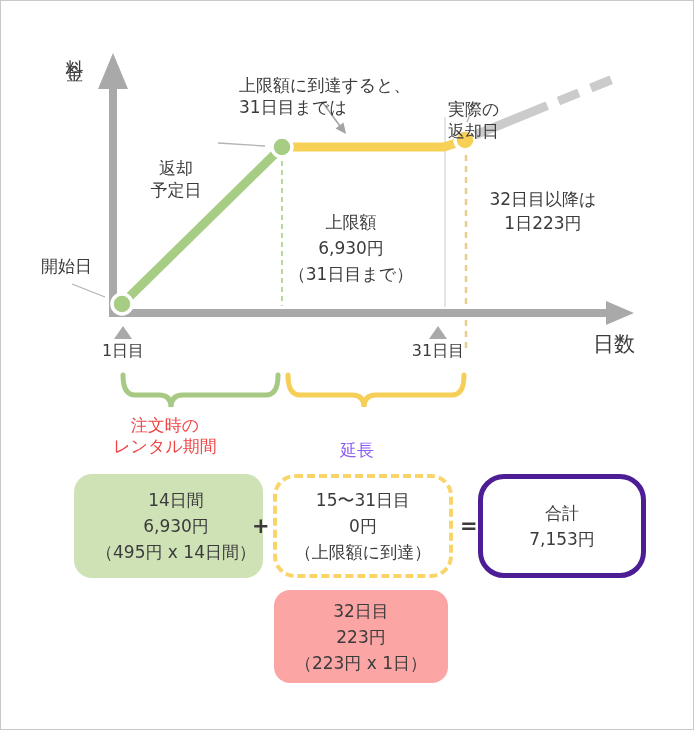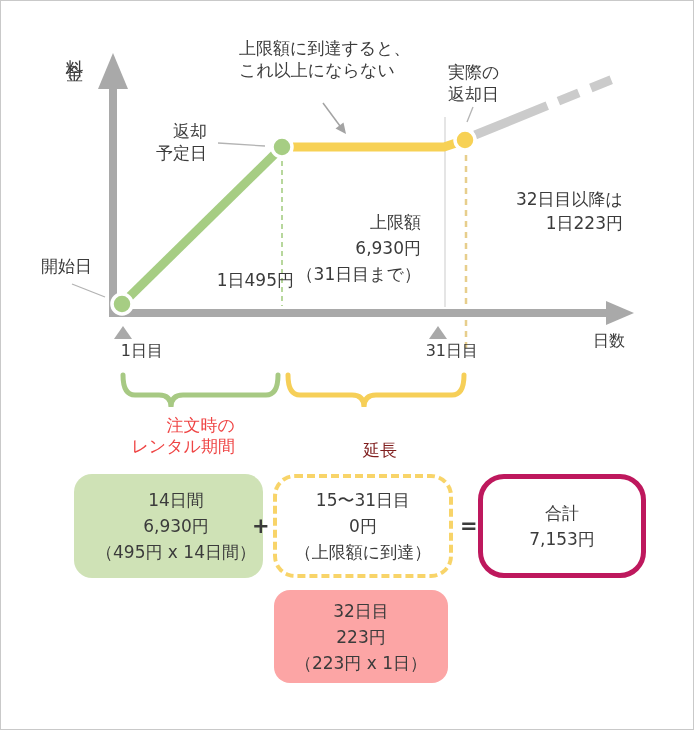--- a/index.html
+++ b/index.html
@@ -3,34 +3,34 @@
 <meta charset="utf-8">
 <style>
   html,body{margin:0;padding:0;background:#fff;}
   .canvas{
     position:relative;width:692px;height:728px;background:#ffffff;
     border:1px solid #c9c9c9;overflow:hidden;
     font-family:"DejaVu Sans","Liberation Sans",sans-serif;
     color:#3b3b3b;font-size:17px;line-height:1.3;
   }
   .abs{position:absolute;}
-  .ctr{text-align:right;}
+  .ctr{text-align:center;}
   svg{position:absolute;left:0;top:0;}
   .vlabel{writing-mode:vertical-rl;text-orientation:upright;letter-spacing:5px;font-size:18px;}
-  .note{line-height:22px;}
+  .note{line-height:22px;margin-top:37px;}
   .cap-block{line-height:26px;}
   .after-block{line-height:24px;}
   .tick-label{font-size:16px;}
   .brace-label-green{color:#ef4444;line-height:21px;font-size:17px;}
-  .brace-label-gold{color:#7f1d1d;font-size:17px;}
+  .brace-label-gold{color:#8b5cf6;font-size:17px;}
   .box{position:absolute;display:flex;flex-direction:column;justify-content:center;
        align-items:center;line-height:26px;text-align:center;}
   .box-green{background:#cfe2b6;border-radius:18px;padding-left:15px;}
   .box-dashed{background:#ffffff;border:4px dashed #f8d469;border-radius:22px;}
-  .box-gray{background:#ffffff;border:5px solid #be185d;border-radius:26px;}
+  .box-gray{background:#ffffff;border:5px solid #4c1d95;border-radius:26px;}
   .box-yellow{background:#fca5a5;border-radius:16px;}
   .op{font-size:21px;font-weight:600;color:#3b3b3b;}
 </style>
 </head>
 <body>
 
 <div class="canvas">
 
   <svg width="692" height="728" viewBox="0 0 692 728">
 
@@ -62,40 +62,39 @@
     <line x1="472" y1="106" x2="466" y2="121" stroke="#b3b3b3" stroke-width="1.3"></line>
 
     <line x1="322" y1="102" x2="339" y2="125" stroke="#a3a3a3" stroke-width="1.5"></line>
     <polygon points="345,133 334.5,127.5 342.5,121.5" fill="#a3a3a3"></polygon>
 
     <path d="M 122,374 Q 122,394 134,394 L 158,394 Q 170,394 170,406 Q 170,394 182,394 L 265,394 Q 277,394 277,374" fill="none" stroke="#a7c983" stroke-width="5" stroke-linecap="round"></path>
     <path d="M 287,374 Q 287,394 299,394 L 351,394 Q 363,394 363,406 Q 363,394 375,394 L 451,394 Q 463,394 463,374" fill="none" stroke="#f6cf58" stroke-width="5" stroke-linecap="round"></path>
   </svg>
 
   <div class="abs vlabel" style="left:62px;top:44px;height:70px;">料金</div>
-  <div class="abs" style="left:592px;top:330px;font-size:16px;">日数</div>
+  <div class="abs" style="left:592px;top:330px;font-size:21px;">日数</div>
 
   <div class="abs note" style="left:238px;top:36px;">
     <div>上限額に到達すると、</div>
-    <div>これ以上にならない</div>
+    <div>31日目までは</div>
   </div>
 
   <div class="abs note" style="left:447px;top:60px;">
     <div>実際の</div>
     <div>返却日</div>
   </div>
 
   <div class="abs note ctr" style="left:144px;top:119px;width:62px;">
     <div>返却</div>
     <div>予定日</div>
   </div>
 
   <div class="abs" style="left:40px;top:254px;">開始日</div>
 
-  <div class="abs ctr" style="left:153px;top:268px;width:140px;">1日495円</div>
 
   <div class="abs ctr cap-block" style="left:280px;top:196px;width:140px;margin-top:12px;">
     <div>上限額</div>
     <div>6,930円</div>
     <div>（31日目まで）</div>
   </div>
 
   <div class="abs ctr after-block" style="left:462px;top:186px;width:160px;">
     <div>32日目以降は</div>
     <div>1日223円</div>

